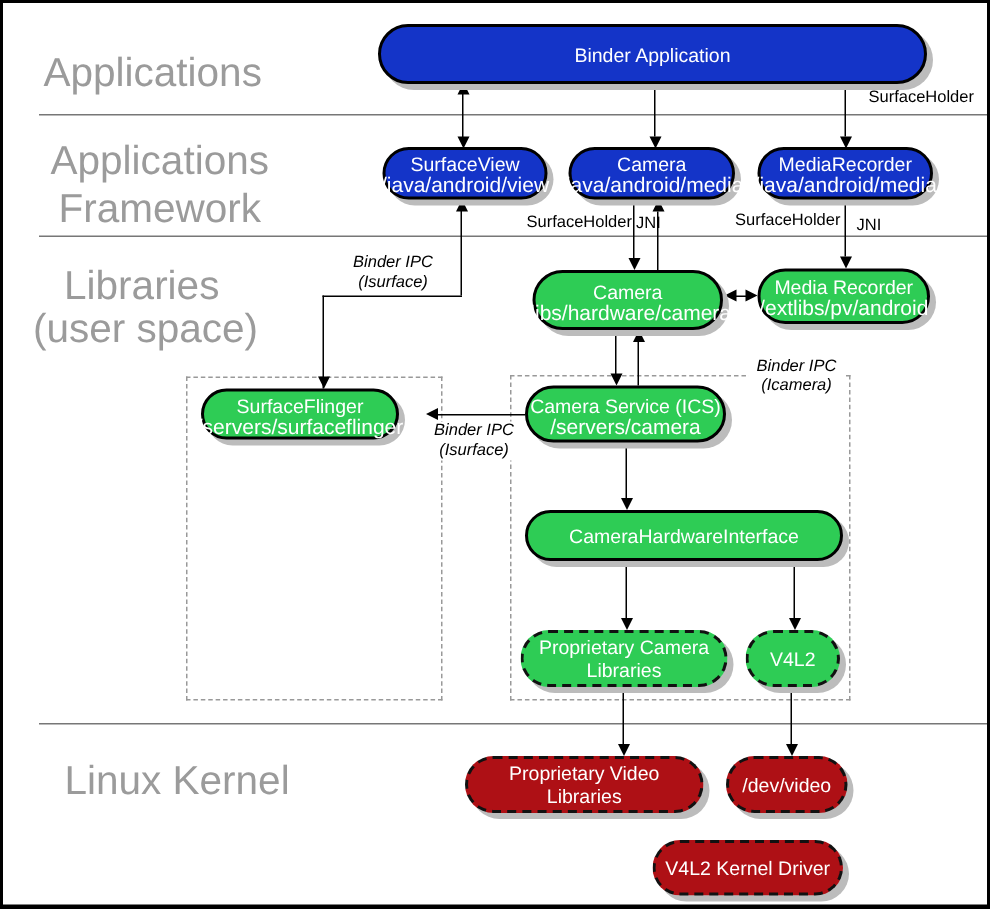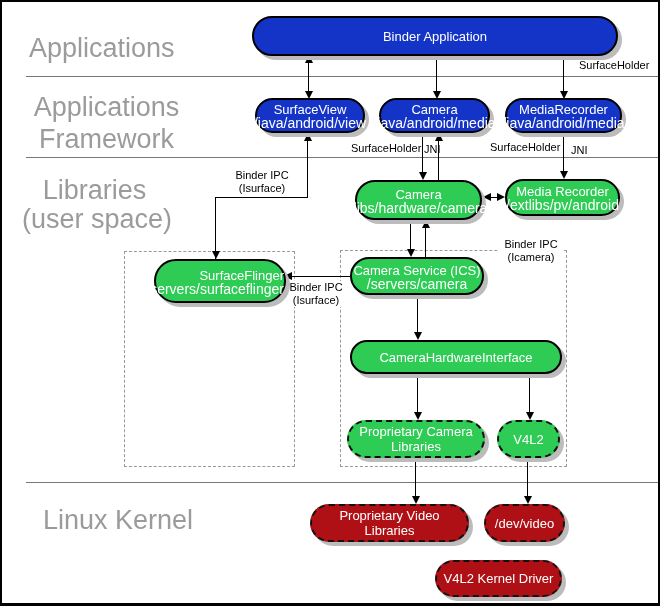--- a/index.html
+++ b/index.html
@@ -27,21 +27,21 @@
   .dash-box{position:absolute;border:1px dashed #999;box-sizing:border-box;}
   .ln{position:absolute;background:#000;}
   .vln{width:1px;}
   .hln{height:1px;}
   .ah{position:absolute;width:0;height:0;}
   .ah.d{border-left:4px solid transparent;border-right:4px solid transparent;border-top:8px solid #000;}
   .ah.u{border-left:4px solid transparent;border-right:4px solid transparent;border-bottom:8px solid #000;}
   .ah.l{border-top:4px solid transparent;border-bottom:4px solid transparent;border-right:8px solid #000;}
   .ah.r{border-top:4px solid transparent;border-bottom:4px solid transparent;border-left:8px solid #000;}
   .sm{position:absolute;color:#000;font-size:11px;line-height:13px;white-space:nowrap;}
-  .sm.ctr{text-align:center;white-space:normal;}
+  .sm.ctr{text-align:center;white-space:normal;font-style:italic;}
   .wbg{background:#fff;}
 </style>
 </head>
 <body>
 
 <div id="canvas">
 
   <div class="sep" style="top:74px;"></div>
   <div class="sep" style="top:155px;"></div>
   <div class="sep" style="top:480px;"></div>
@@ -145,21 +145,21 @@
   </div>
 
   <div class="node green" style="left:353px;top:178px;width:127px;height:40px;">
     <div class="lbl">Camera</div>
     <div class="sub">/libs/hardware/camera</div>
   </div>
   <div class="node green" style="left:503px;top:177px;width:115px;height:37px;text-align:right;">
     <div class="lbl">Media Recorder</div>
     <div class="sub">/extlibs/pv/android</div>
   </div>
-  <div class="node green" style="left:152px;top:257px;width:132px;height:44px;align-items:flex-end;">
+  <div class="node green" style="left:132px;top:257px;width:132px;height:34px;">
     <div class="lbl">SurfaceFlinger</div>
     <div class="sub">/servers/surfaceflinger</div>
   </div>
   <div class="node green" style="left:348px;top:255px;width:134px;height:38px;">
     <div class="lbl">Camera Service (ICS)</div>
     <div class="sub">/servers/camera</div>
   </div>
   <div class="node green" style="left:348px;top:338px;width:212px;height:34px;">
     <div class="lbl">CameraHardwareInterface</div>
   </div>

